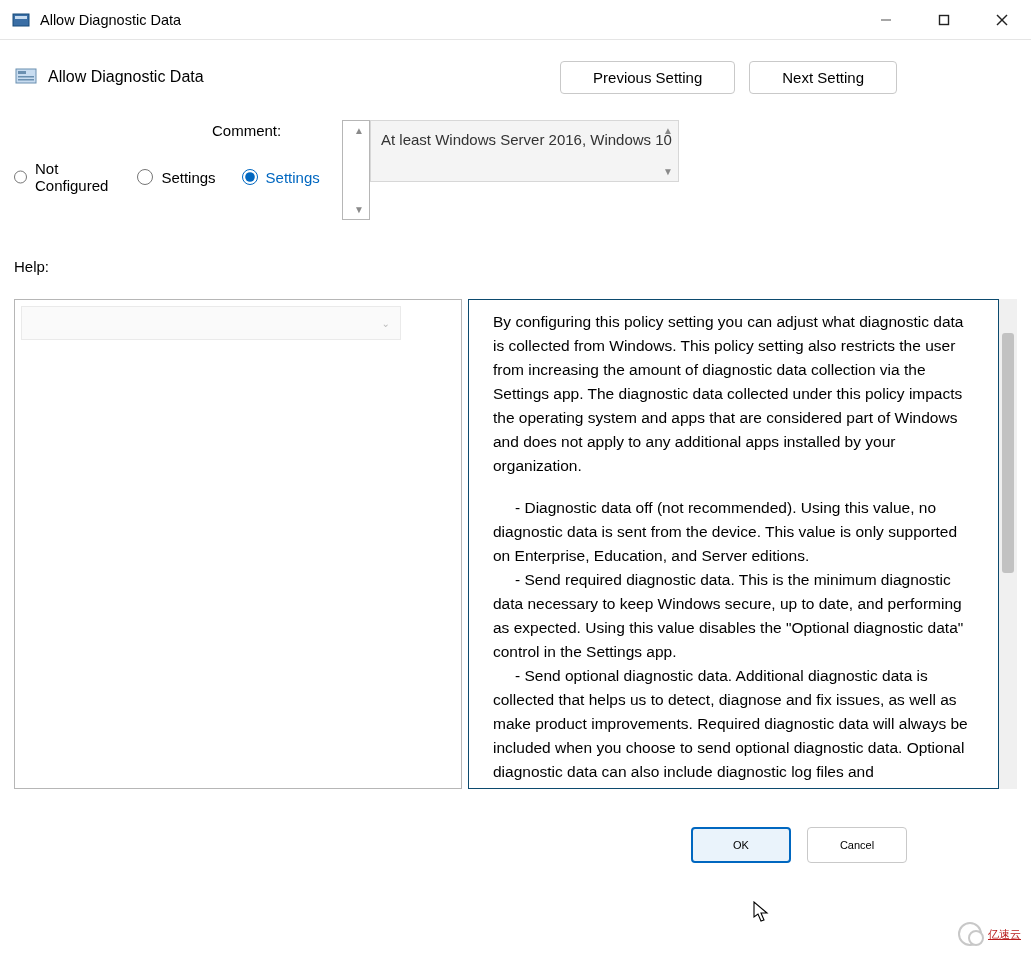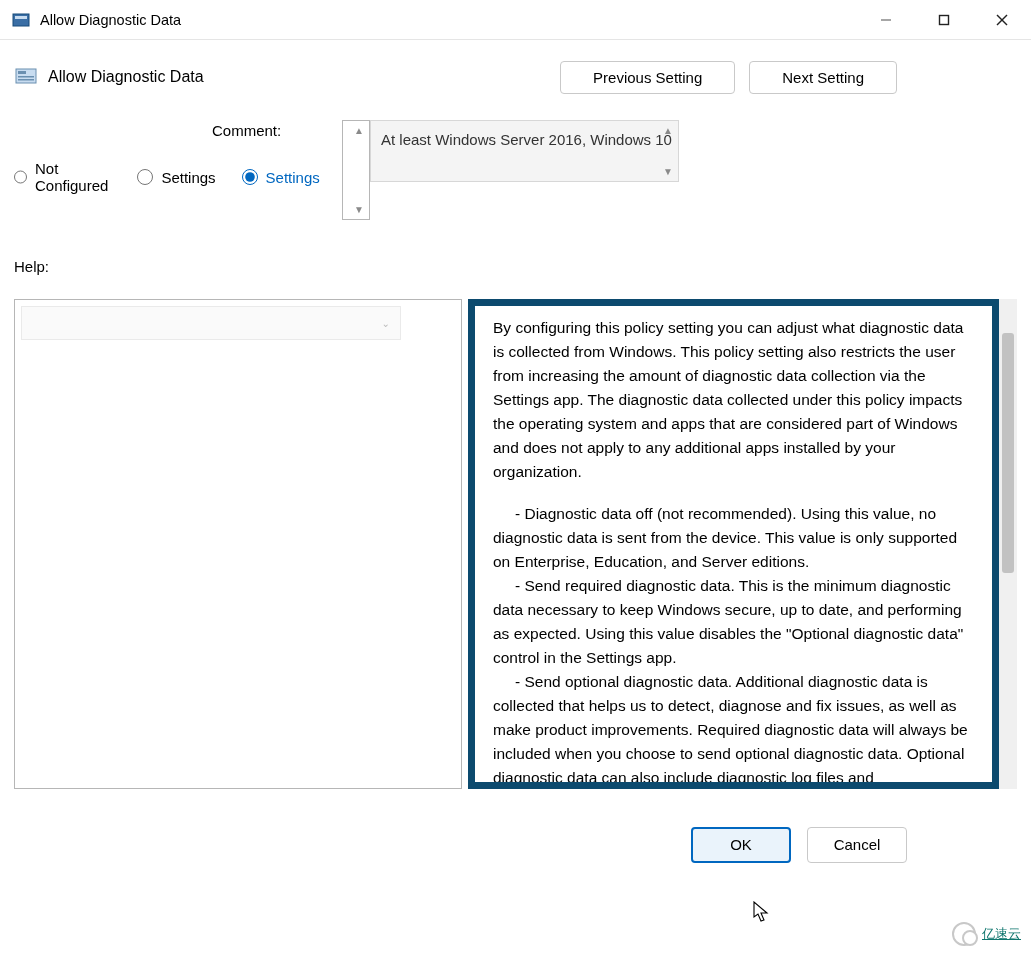--- a/index.html
+++ b/index.html
@@ -72,43 +72,43 @@
     .options-pane {
       width: 448px; border: 1px solid #b6b6b6; background: #fff; padding: 6px;
     }
     .disabled-select {
       width: 380px; height: 34px; background: #fafafa; border: 1px solid #eaeaea;
       display: flex; align-items: center; justify-content: flex-end; padding-right: 10px;
       color: #bbb; font-size: 10px;
     }
     .help-wrap { flex: 1; display: flex; }
     .help-pane {
-      flex: 1; border: 7px solid #0c4a6e; background: #fff;
-      padding: 10px 18px; font-size: 15.5px; line-height: 1.55;
+      flex: 1; border: 1px solid #0c4a6e; background: #fff;
+      padding: 10px 24px; font-size: 15.5px; line-height: 1.55;
       overflow: hidden;
     }
     .help-pane p { margin-bottom: 18px; }
     .help-pane .indent { text-indent: 22px; }
     .help-scroll { width: 18px; background: #f0f0f0; position: relative; }
     .help-thumb { position: absolute; top: 34px; left: 3px; width: 12px; height: 240px; background: #c2c2c2; border-radius: 3px; }
     
     .footer {
       margin-top: 18px; display: flex; justify-content: flex-end; gap: 16px; align-items: center;
       padding-right: 110px; height: 40px;
     }
     .footer-btn {
       width: 100px; height: 36px; background: #fff; border: 1px solid #c9c9c9; border-radius: 4px;
-      font-size: 15px; cursor: default; margin-top: 35px;
+      font-size: 11px; cursor: default; margin-top: 35px;
     }
     .footer-btn.primary { border: 2px solid #0067c0; background: #eaf3fb; }
     .cursor-ptr {
       position: absolute; bottom: 30px; right: 260px; pointer-events: none;
     }
     .watermark {
-      position: absolute; bottom: 10px; right: 10px; font-size: 13px; color: #0f766e;
+      position: absolute; bottom: 10px; right: 10px; font-size: 11px; color: #b91c1c;
       display: flex; align-items: center; gap: 6px; text-decoration: underline;
     }
     .watermark-circle { width: 24px; height: 24px; border: 2px solid #c8c8c8; border-radius: 50%; position: relative; }
     .watermark-circle::after { content: ""; position: absolute; width: 12px; height: 12px; border: 2px solid #c8c8c8; border-radius: 50%; bottom: -2px; right: -4px; background: #fff; }
   </style>
 </head>
 <body>
 
 <div class="titlebar">
   <span class="title-icon">

